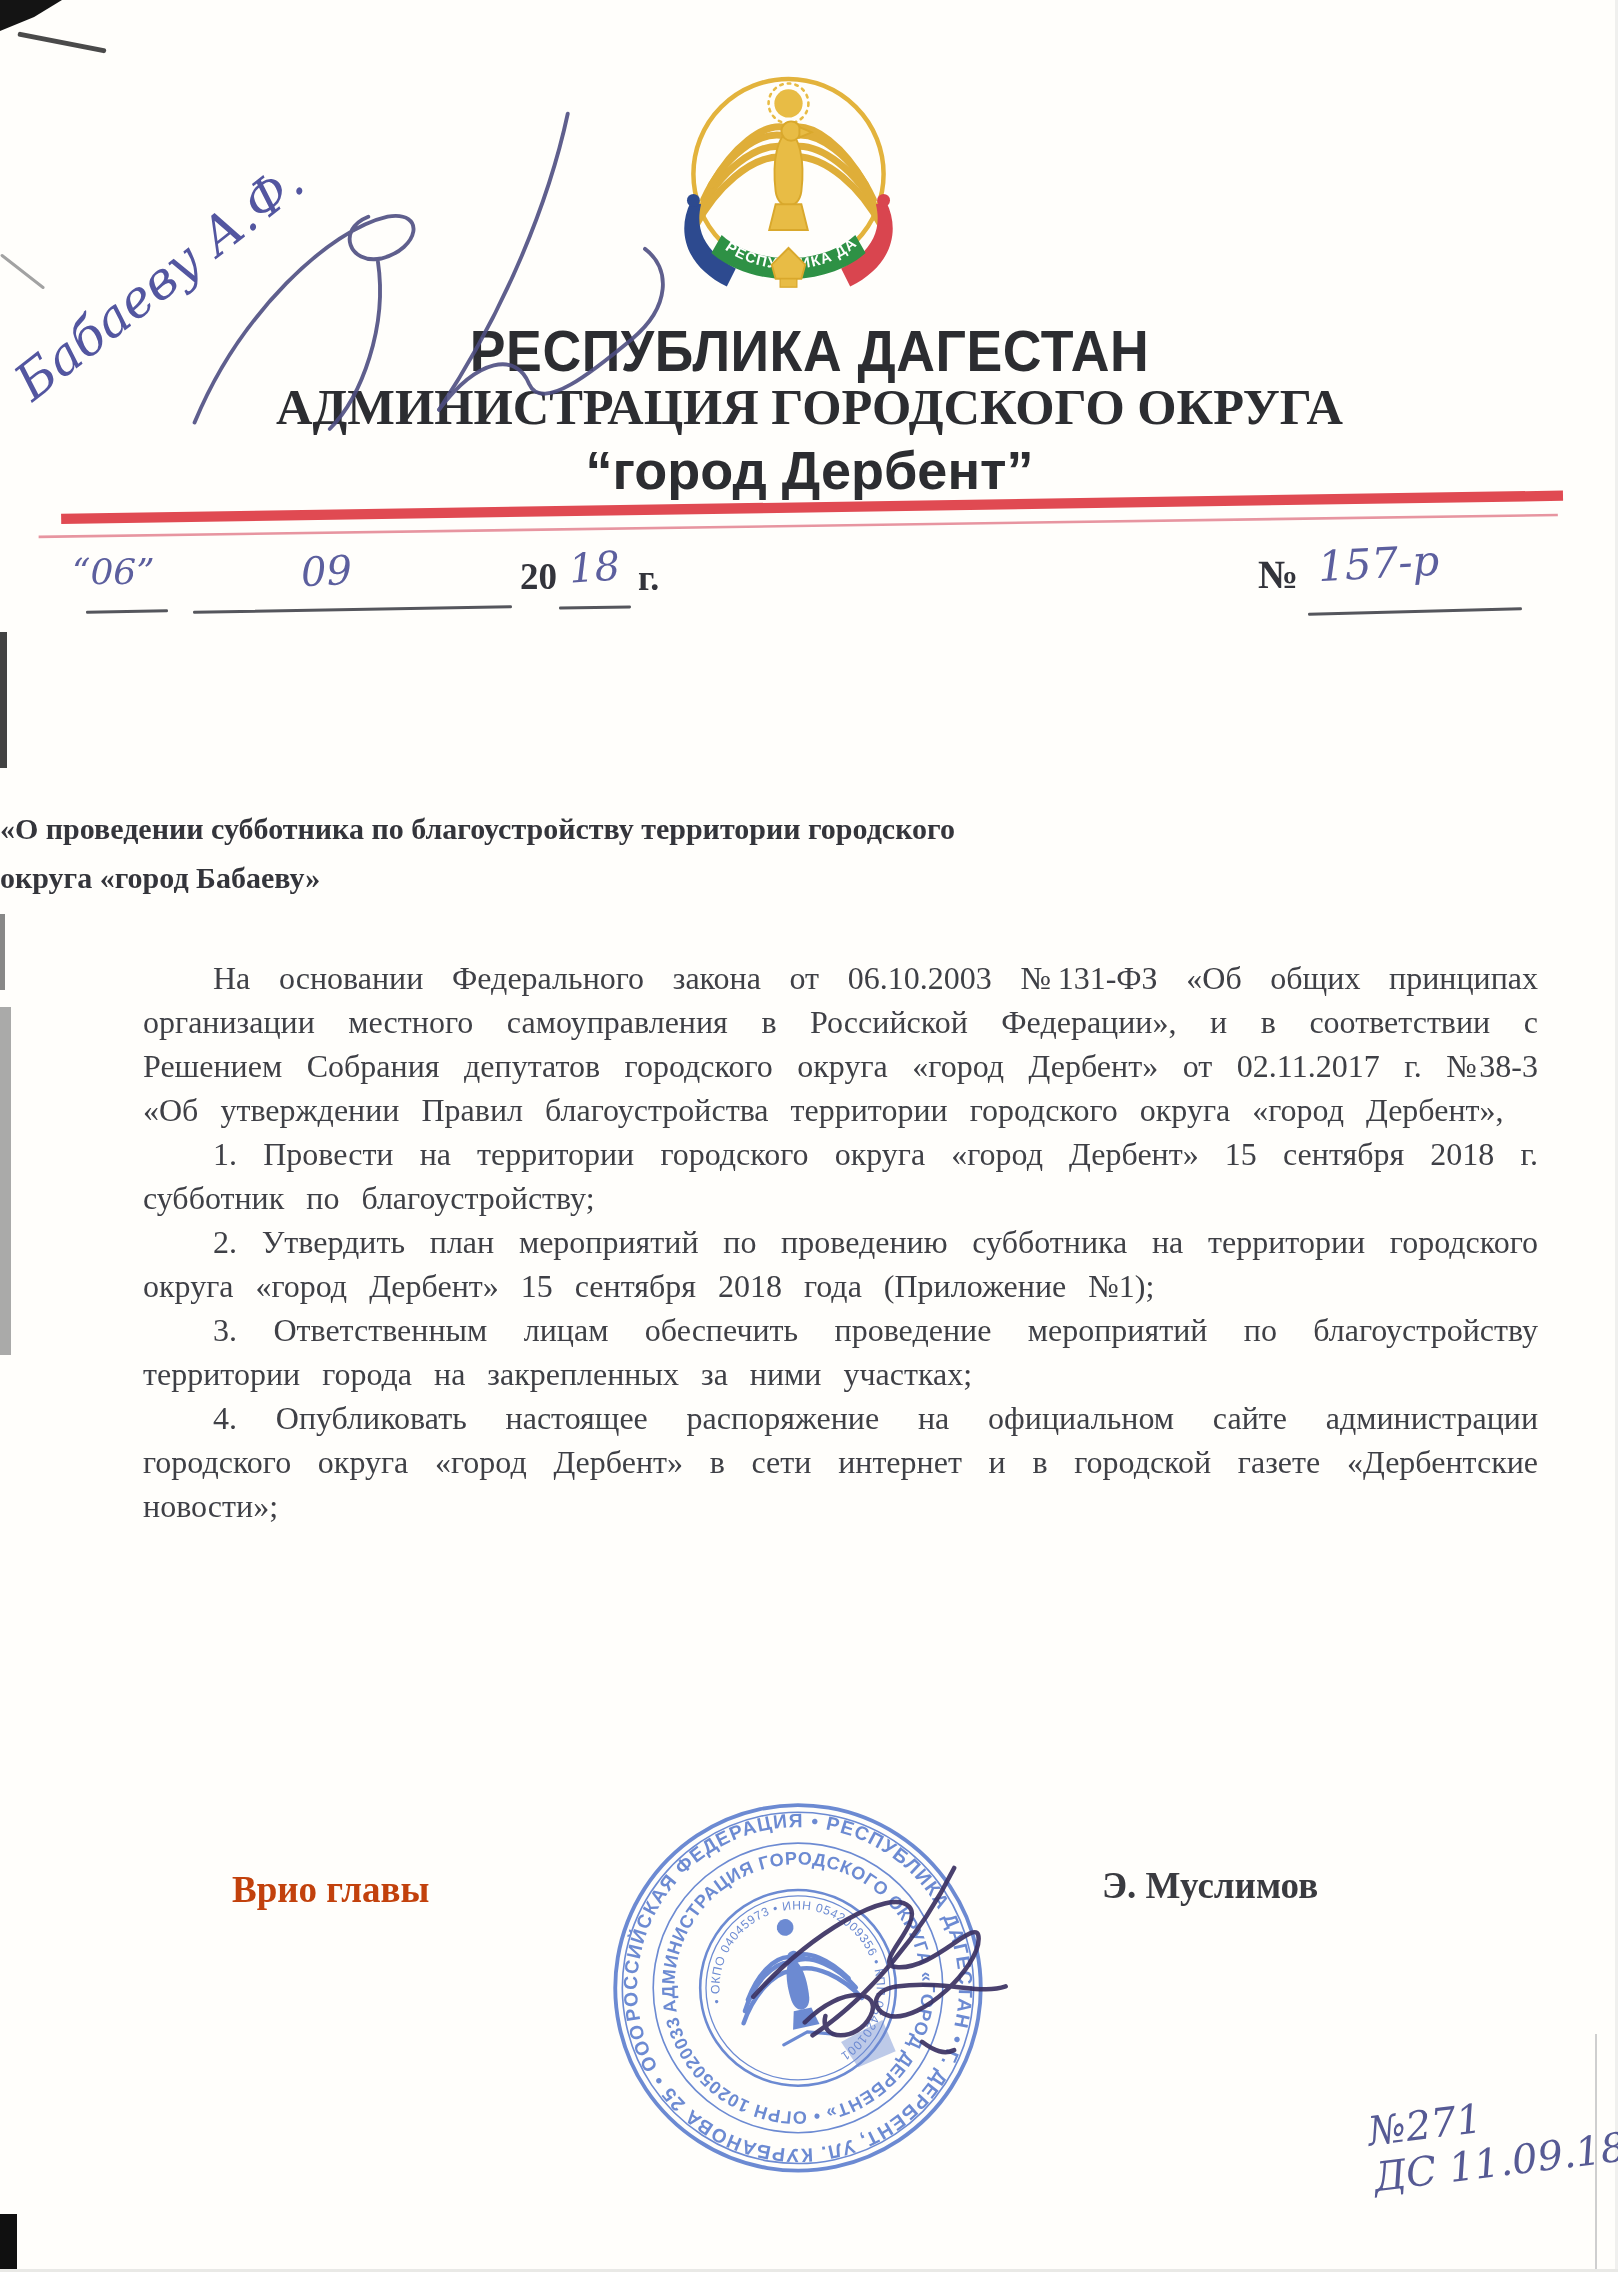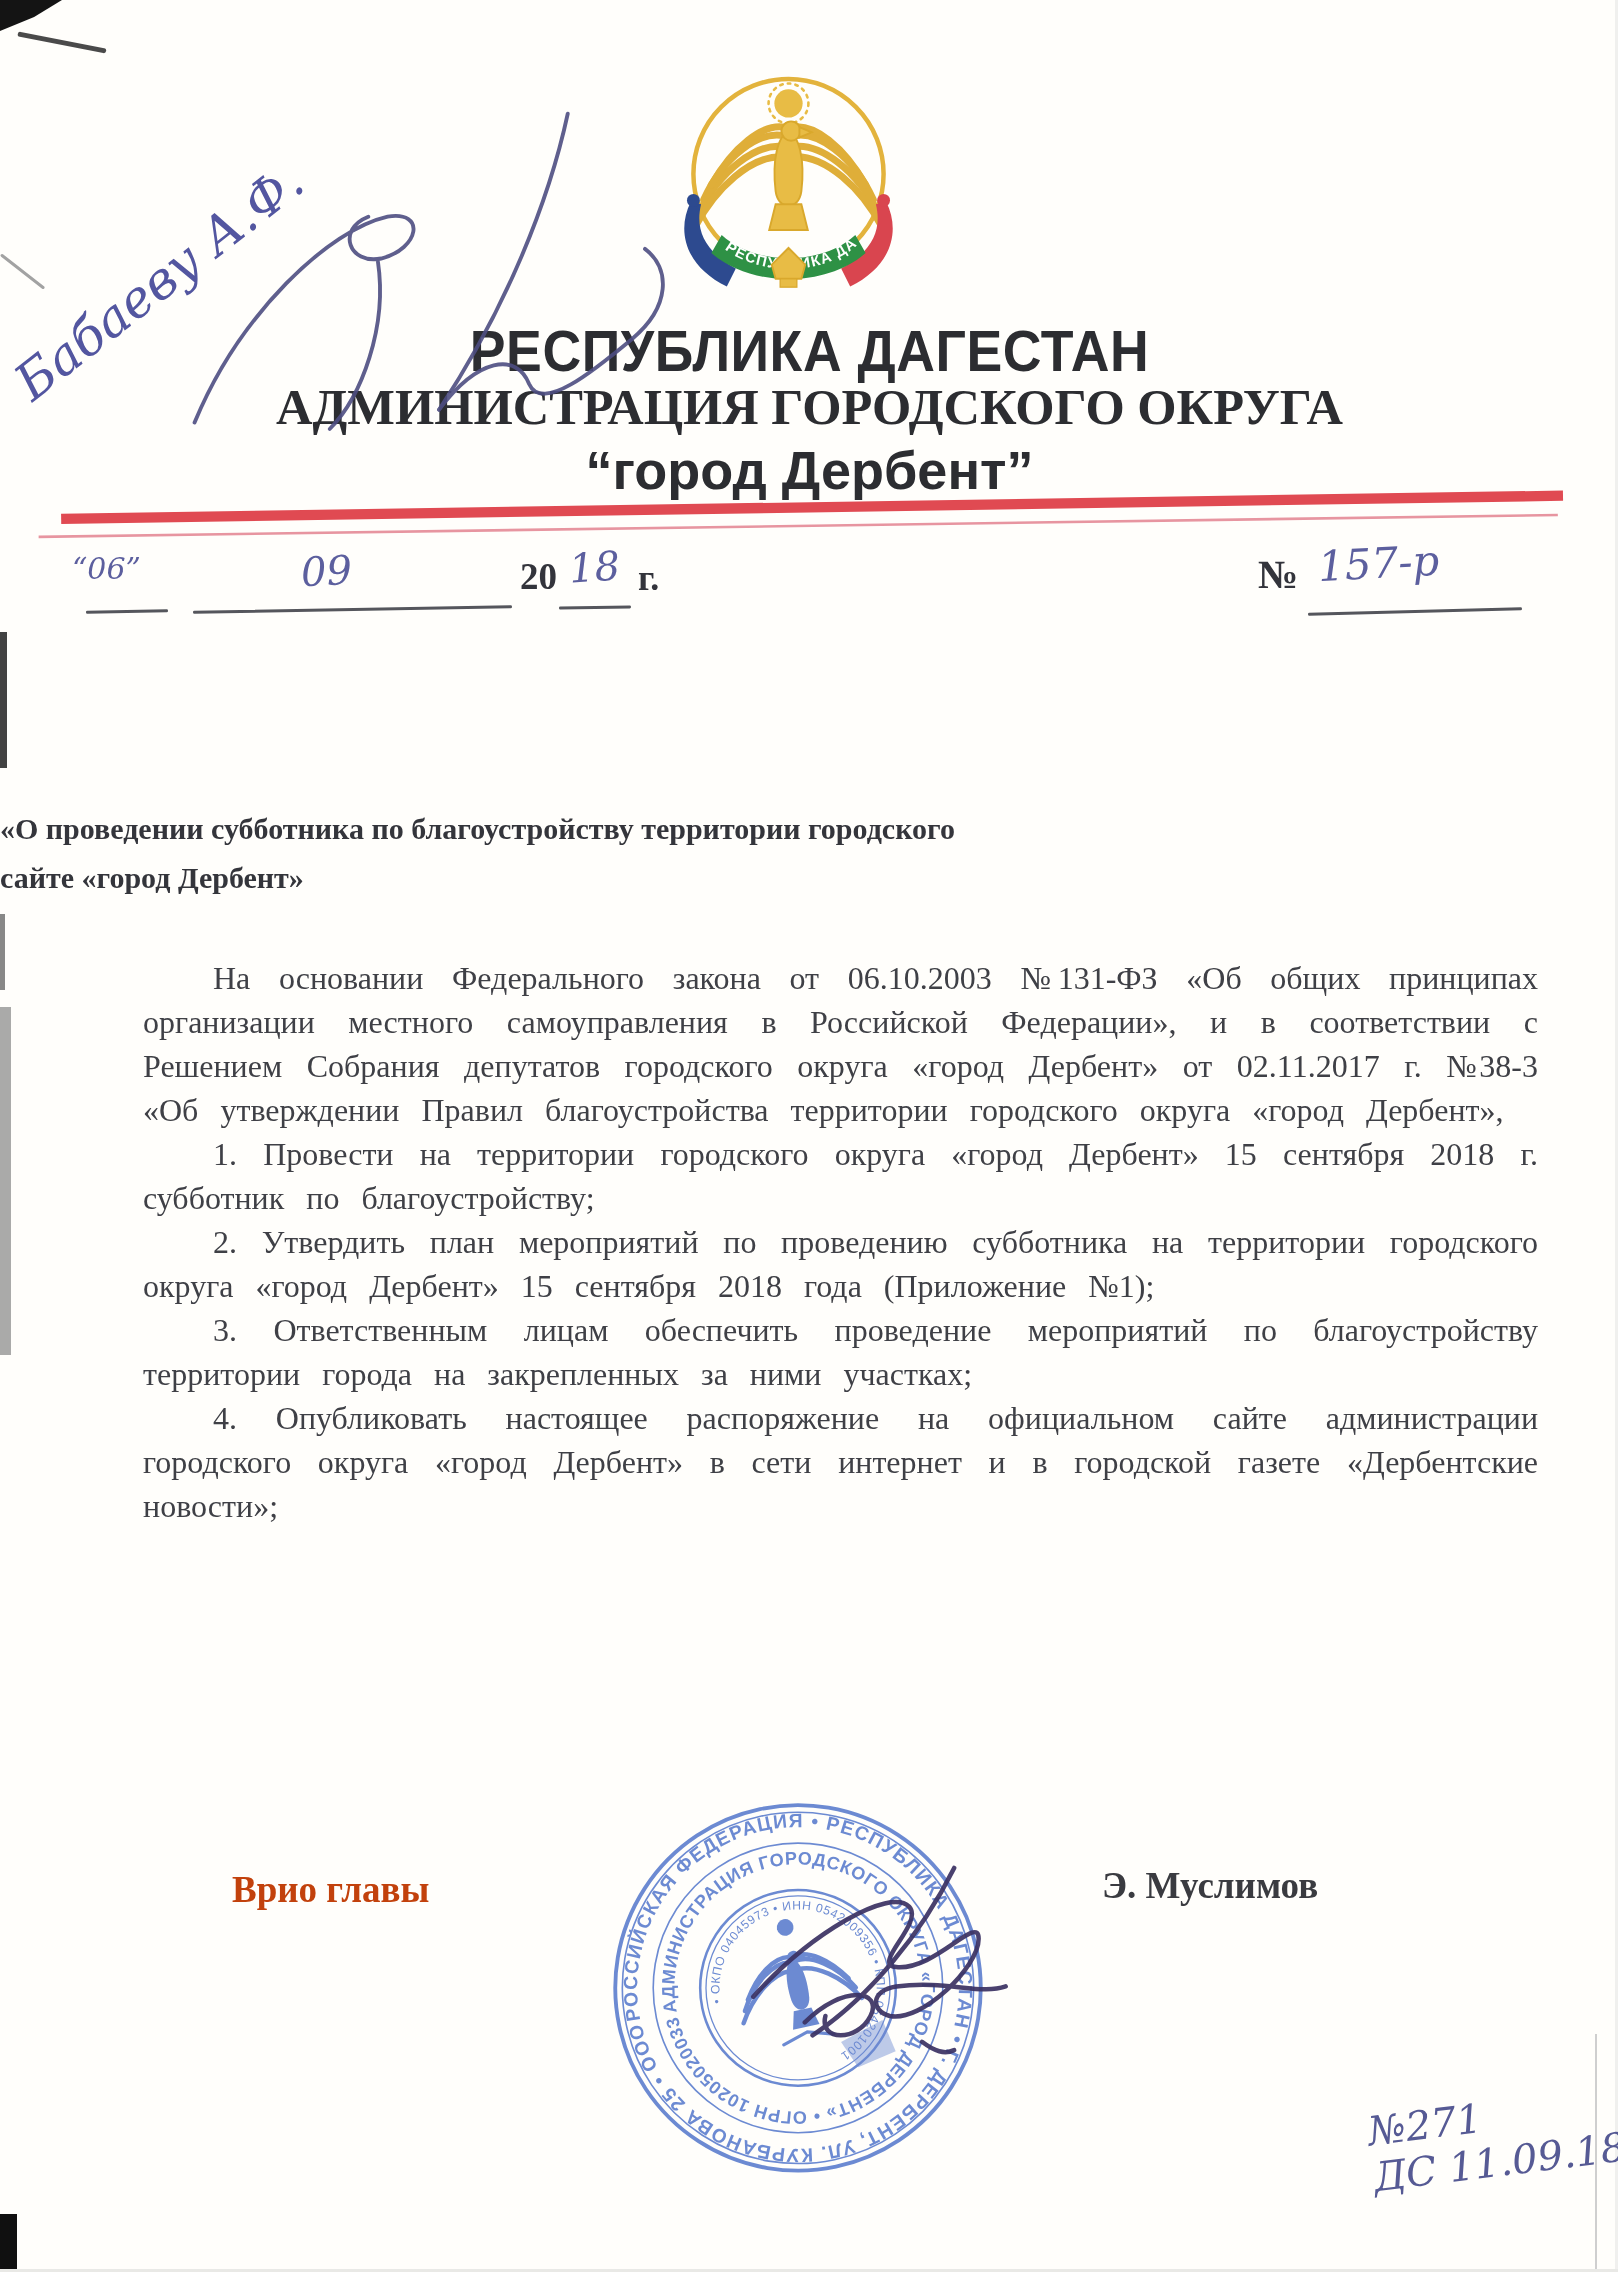--- a/index.html
+++ b/index.html
@@ -28,21 +28,21 @@
   .emblem{position:absolute;left:660px;top:42px;}
   .hdr{position:absolute;left:0;width:100%;text-align:center;color:#2c2d31;}
   .hdr1{top:318px;font-family:"Liberation Sans",sans-serif;font-weight:bold;font-size:57px;letter-spacing:0.6px;transform:scaleX(.94);}
   .hdr2{top:378px;font-family:"Liberation Serif",serif;font-weight:bold;font-size:51px;transform:scaleX(.99);}
   .hdr3{top:439px;font-family:"Liberation Sans",sans-serif;font-weight:bold;font-size:54px;}
   .redlines{position:absolute;left:0;top:475px;}
 
   
   .printed{font-family:"Liberation Serif",serif;color:#33343b;}
   .hw{font-family:"DejaVu Serif",serif;font-style:italic;color:#5c5f9e;}
-  .dl-day{position:absolute;left:72px;top:551px;font-size:30px;}
+  .dl-day{position:absolute;left:72px;top:551px;font-size:36px;}
   .dl-month{position:absolute;left:301px;top:548px;font-size:40px;transform:rotate(-3deg);}
   .dl-year20{position:absolute;left:520px;top:555px;font-size:37px;font-weight:bold;}
   .dl-year18{position:absolute;left:569px;top:544px;font-size:40px;transform:rotate(-4deg);}
   .dl-g{position:absolute;left:638px;top:557px;font-size:36px;font-weight:bold;}
   .dl-num-sign{position:absolute;left:1258px;top:551px;font-size:40px;font-weight:bold;}
   .dl-num-val{position:absolute;left:1318px;top:539px;font-size:42px;transform:rotate(-3deg);}
   .uline{position:absolute;background:#55565c;height:3.2px;border-radius:1.3px;}
   .ul-day{left:86px;top:610px;width:82px;transform:rotate(-1deg);}
   .ul-month{left:193px;top:608px;width:319px;transform:rotate(-1deg);}
   .ul-year{left:559px;top:606px;width:72px;transform:rotate(-1deg);}
@@ -148,21 +148,21 @@
   <div class="printed dl-num-sign">№</div>
   <div class="hw dl-num-val">157-р</div>
   <div class="uline ul-day"></div>
   <div class="uline ul-month"></div>
   <div class="uline ul-year"></div>
   <div class="uline ul-num"></div>
 
 
   <div class="subject">
     <div>«О проведении  субботника по благоустройству территории городского</div>
-    <div>сайте «город Дербент»</div>
+    <div>округа «город Бабаеву»</div>
   </div>
 
   <div class="body-text">
     <p>На основании Федерального закона от 06.10.2003   №131-ФЗ «Об общих принципах организации местного самоуправления в Российской Федерации», и в соответствии с Решением Собрания депутатов городского округа «город Дербент» от 02.11.2017 г. №38-3 «Об утверждении Правил благоустройства территории городского округа «город Дербент»,</p>
     <p>1. Провести на территории городского округа «город Дербент» 15 сентября 2018 г. субботник по  благоустройству;</p>
     <p>2. Утвердить план мероприятий по проведению субботника на  территории городского округа «город Дербент» 15 сентября  2018 года  (Приложение №1);</p>
     <p>3. Ответственным лицам обеспечить проведение мероприятий по благоустройству  территории города на закрепленных за ними участках;</p>
     <p>4. Опубликовать настоящее распоряжение на официальном сайте администрации городского округа «город Дербент» в сети интернет и в городской газете «Дербентские новости»;</p>
   </div>
 

